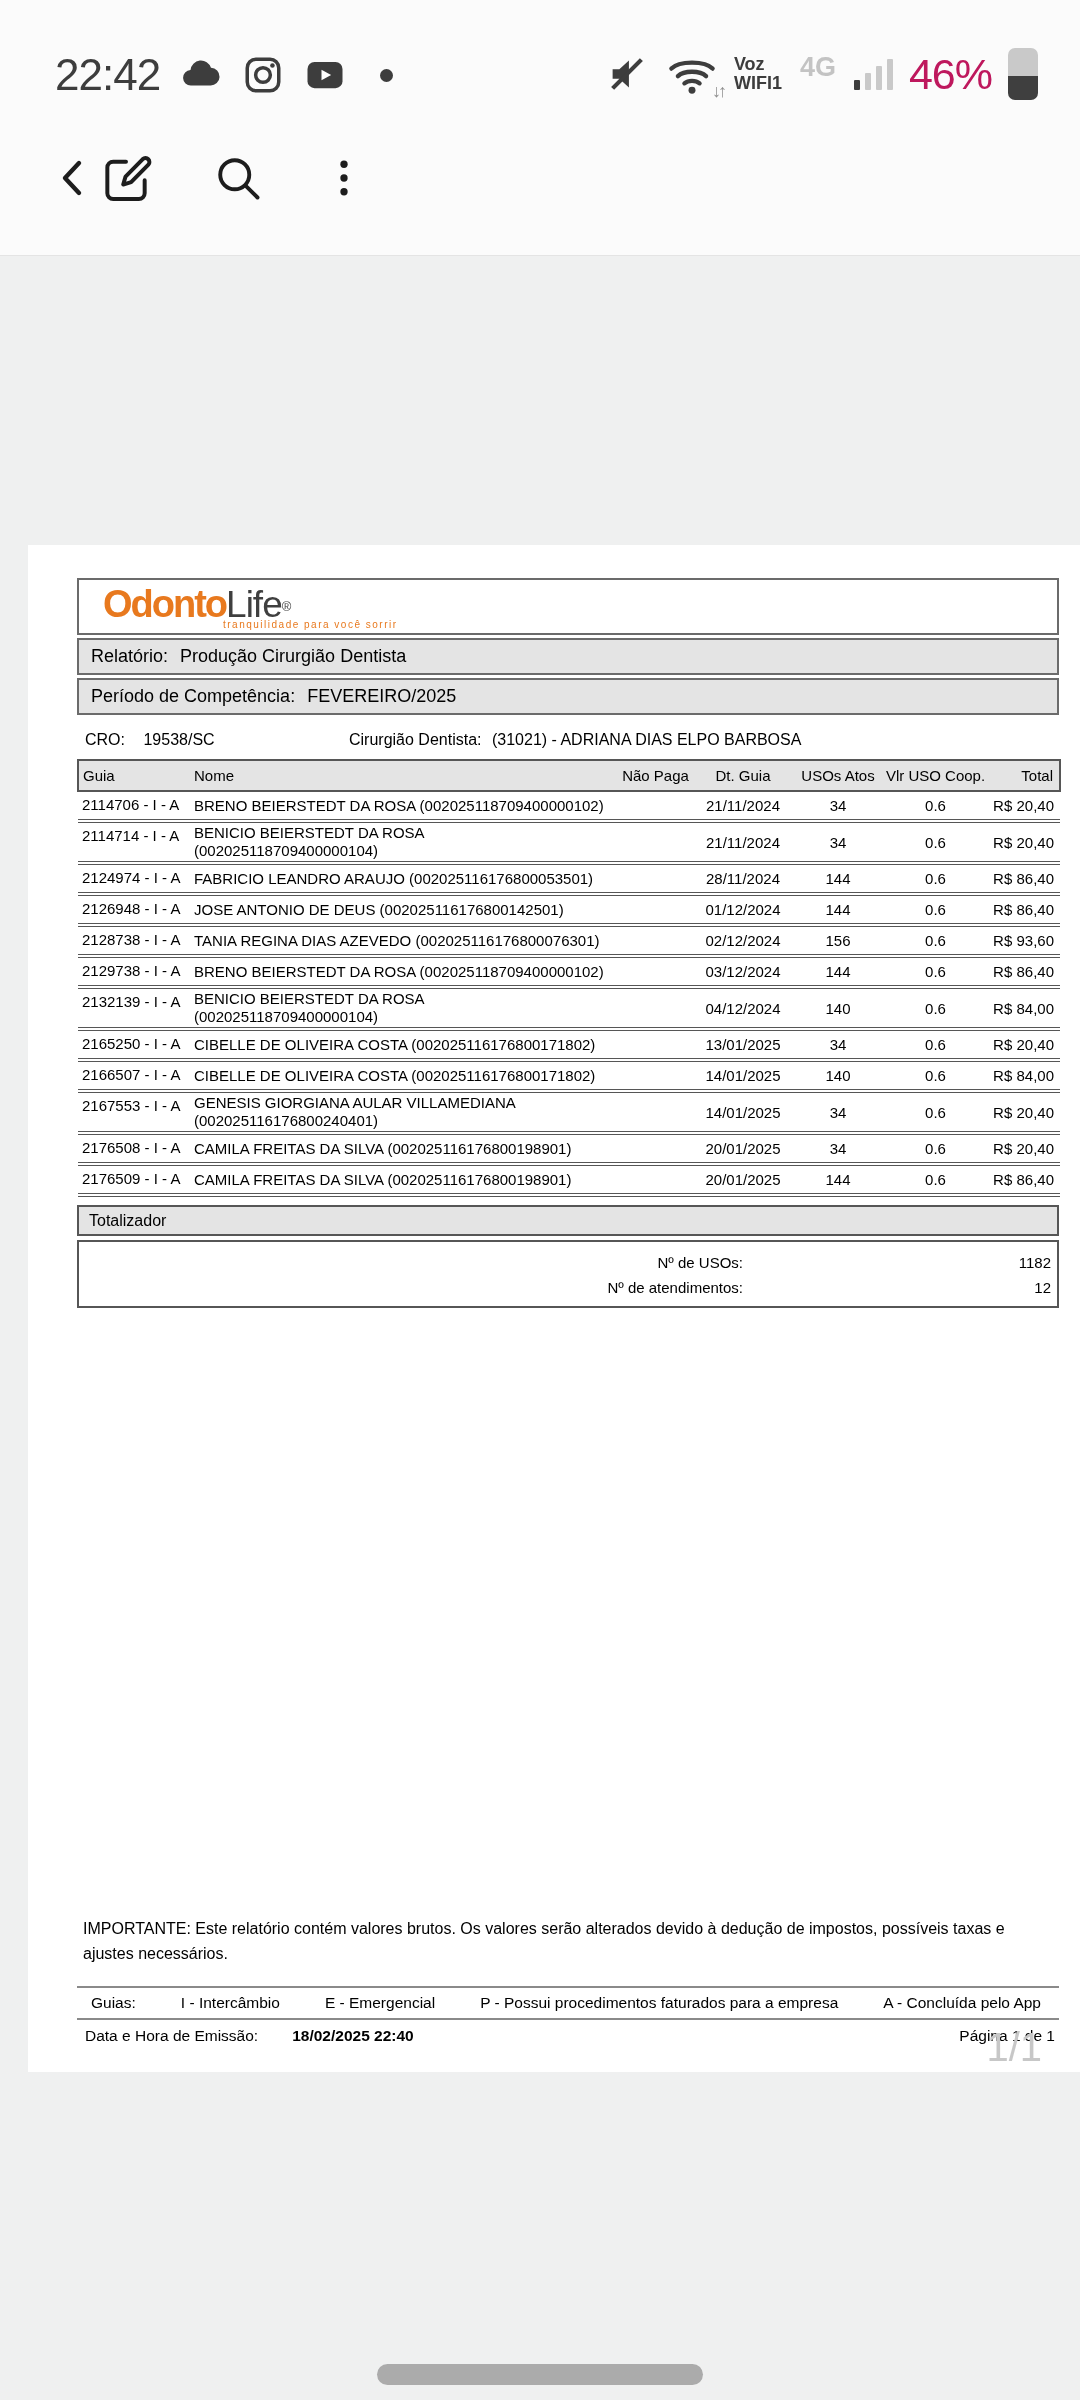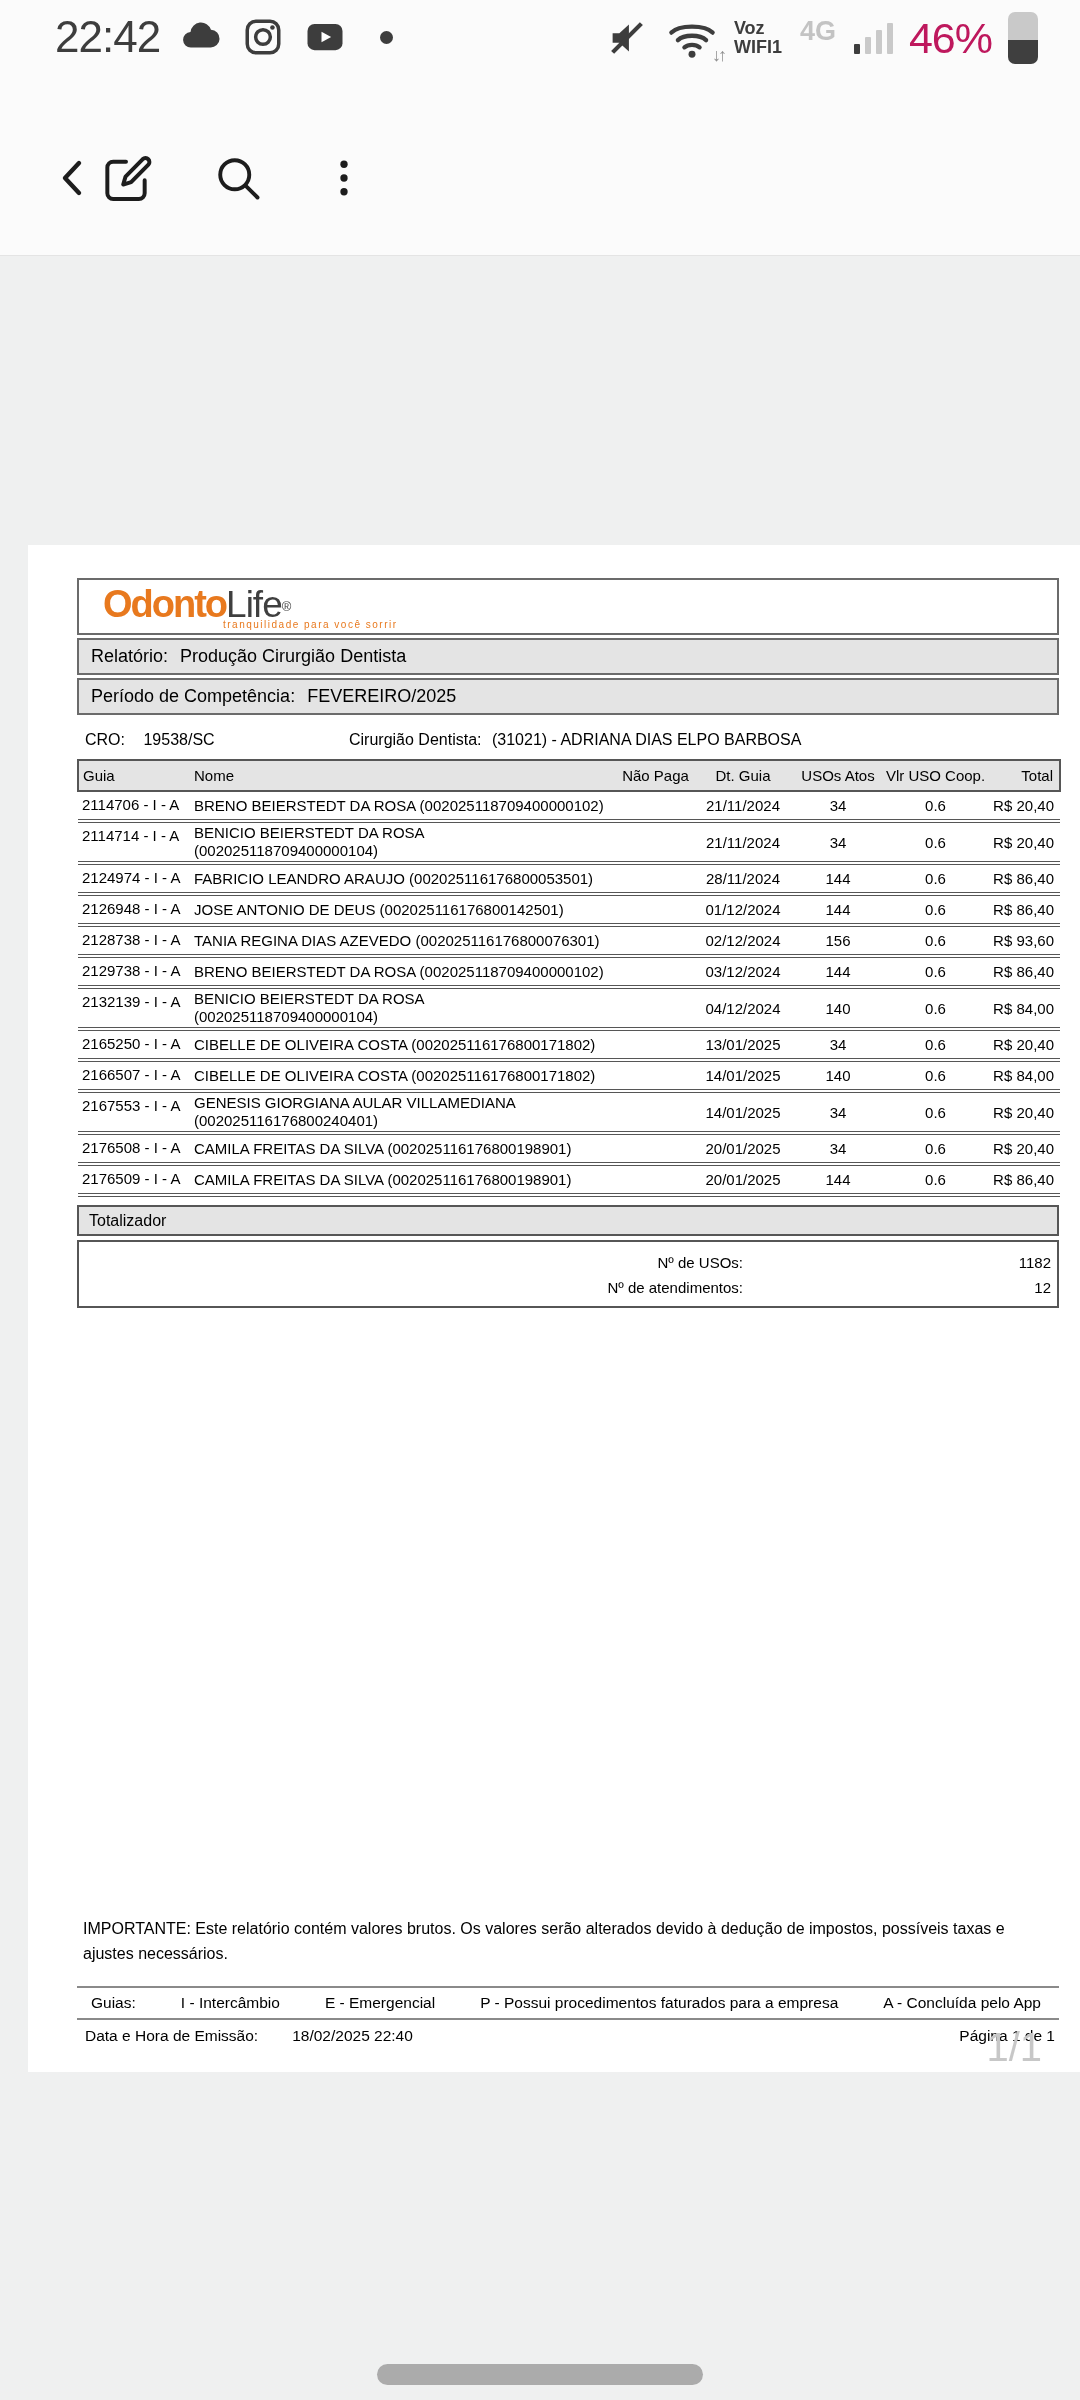--- a/index.html
+++ b/index.html
@@ -1,21 +1,21 @@
 <!DOCTYPE html>
 <html><head>
 <meta charset="utf-8">
 <style>
   html,body{margin:0;padding:0;background:#e9e9e9;}
   .screen{position:relative;width:1080px;height:2400px;overflow:hidden;background:#eff0f0;
           font-family:"Liberation Sans","DejaVu Sans",sans-serif;}
 
   
   .status-bar{position:absolute;top:0;left:0;width:1080px;height:100px;background:#fbfbfb;
-              display:flex;align-items:flex-start;justify-content:space-between;
+              display:flex;align-items:flex-end;justify-content:space-between;
               padding:12px 42px 0 55px;box-sizing:border-box;gap:31px;}
   .sb-left{display:flex;align-items:center;gap:20px;}
   .sb-time{font-size:44px;color:#3d3d3d;letter-spacing:-1px;}
   .sb-ic{display:block;}
   .notif-dot{width:13px;height:13px;border-radius:50%;background:#3d3d3d;margin-left:14px;}
   .sb-right{display:flex;align-items:center;gap:16px;}
   .wifi-wrap{position:relative;width:52px;height:44px;}
   .wifi-arrows{position:absolute;right:-6px;bottom:-6px;font-size:18px;color:#8f8f8f;letter-spacing:-3px;}
   .wifi-arrows::before{content:"\2193\2191";}
   .sb-carrier{display:flex;flex-direction:column;font-size:18px;font-weight:700;color:#3d3d3d;line-height:19px;}
@@ -79,21 +79,21 @@
              display:flex;align-items:center;padding-left:10px;font-size:16px;}
   .total-box{margin-top:4px;border:2px solid #565656;padding:8px 0 6px;}
   .total-line{display:flex;justify-content:flex-end;align-items:center;height:25px;font-size:15px;}
   .t-value{width:308px;text-align:right;padding-right:6px;}
 
   .note{margin-top:608px;width:942px;font-size:16px;line-height:25px;padding-left:6px;}
 
   .legend{margin-top:20px;border-top:2px solid #8a8a8a;border-bottom:2px solid #8a8a8a;height:30px;
           display:flex;align-items:center;justify-content:space-between;font-size:15.5px;padding:0 18px 0 14px;gap:28px;}
   .emission{height:32px;display:flex;align-items:center;font-size:15.5px;padding:0 4px 0 8px;}
-  .em-value{margin-left:34px;}
+  .em-value{margin-left:34px;font-weight:bold;}
   .em-page{margin-left:auto;}
   .page-num{position:absolute;right:66px;bottom:2px;font-size:40px;color:#c7c7c7;}
 
   .nav-handle{position:absolute;left:50%;transform:translateX(-50%);bottom:15px;
               width:326px;height:21px;border-radius:11px;background:#ababab;}
 </style>
 </head>
 <body>
 
 <div class="screen">

